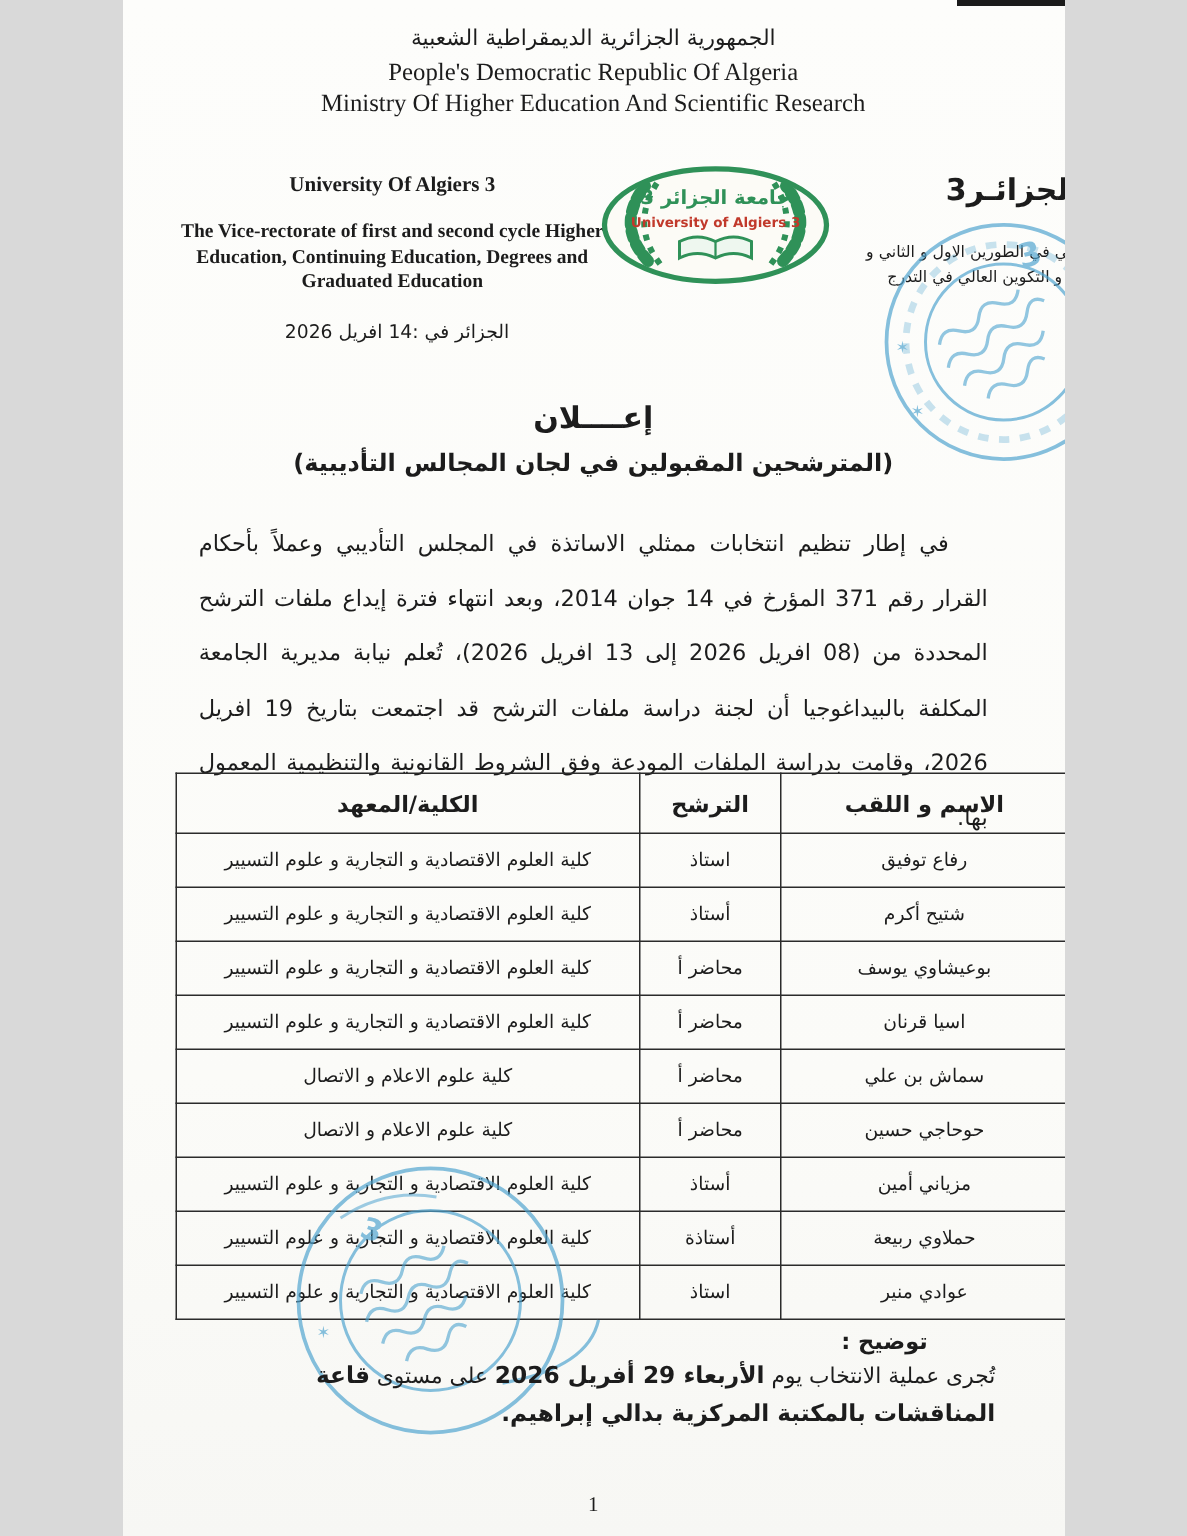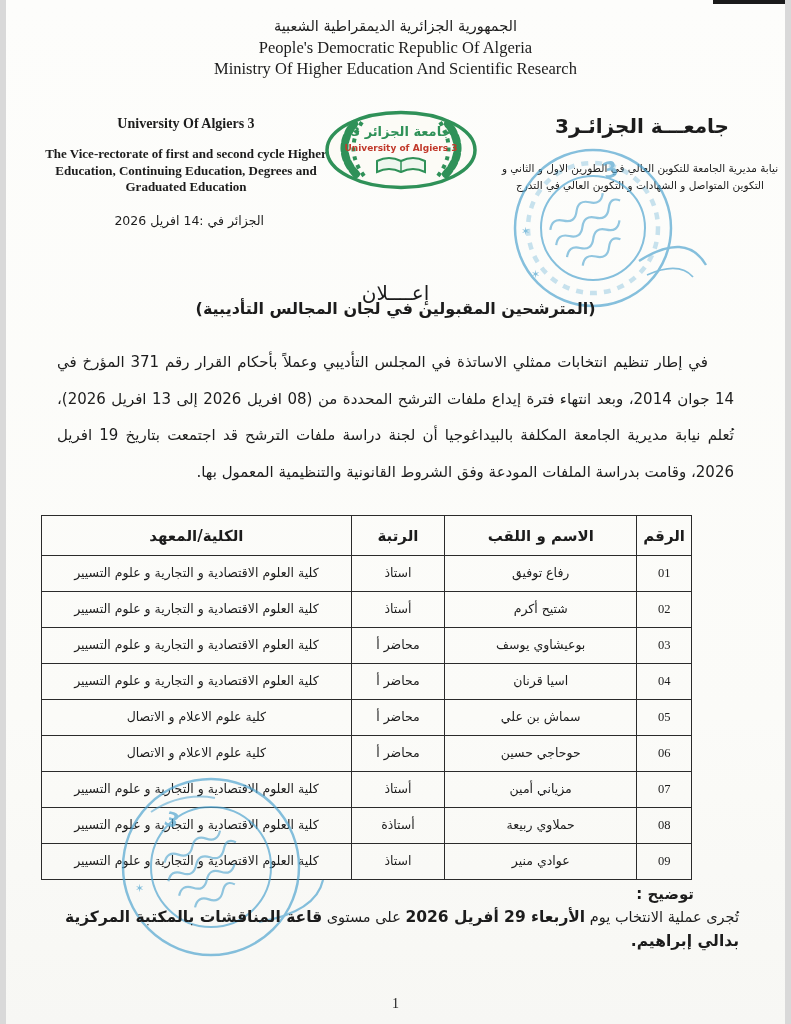--- a/index.html
+++ b/index.html
@@ -1,19 +1,19 @@
 <!DOCTYPE html>
 <html lang="ar"><head>
 <meta charset="utf-8">
 <style>
   * { box-sizing: border-box; }
   html,body { margin:0; padding:0; background:#d9d9d9; }
   .page {
     position: relative;
-    width: 779px; height: 1024px;
+    width: 628px; height: 1024px;
     margin: 0 auto;
     background: linear-gradient(180deg, #fdfdfb 0%, #fbfbf8 70%, #f7f7f4 100%);
     color: #1c1c1c;
     overflow: hidden;
     font-family: "Liberation Serif", "DejaVu Sans", serif;
   }
   .ar { font-family: "DejaVu Sans", sans-serif; }
   .en { font-family: "Liberation Serif", serif; }
 
   .scan-mark-tr { position:absolute; top:0; right:0; width:72px; height:4px; background:#1b1b1b; }
@@ -31,22 +31,22 @@
 
   .right-title { position:absolute; top:114px; left:492px; width:288px; text-align:center;
                  direction:rtl; font-weight:bold; font-size:20px; }
   .right-sub { position:absolute; top:160px; left:488px; width:292px; text-align:center;
                direction:rtl; font-size:10.5px; line-height:17px; }
 
   .stamp { position:absolute; opacity:.68; }
   .stamp-1 { top:143px; left:495px; width:215px; height:180px; }
   .stamp-2 { top:772px; left:105px; width:220px; height:195px; }
 
-  .ann-title { position:absolute; top:281px; left:0; width:100%; text-align:center;
-               direction:rtl; font-weight:normal; font-size:20px; }
+  .ann-title { position:absolute; top:266px; left:0; width:100%; text-align:center;
+               direction:rtl; font-weight:bold; font-size:20px; }
   .ann-subtitle { position:absolute; top:299px; left:0; width:100%; text-align:center;
                   direction:rtl; font-weight:bold; font-size:16px; }
 
   .body-text { position:absolute; top:334px; left:41px; right:41px; direction:rtl; }
   .body-text p { margin:10px; font-size:15px; line-height:36.5px; text-align:justify; }
   .body-text p.first { text-indent:26px; }
   .body-text p.intro { text-align:right; }
 
   table.cand { position:absolute; top:515px; left:35px; width:651px;
                border-collapse:collapse; direction:rtl; }
@@ -140,21 +140,21 @@
     <colgroup>
         <col class="w-num">
         <col class="w-name">
         <col class="w-rank">
         <col class="w-fac">
       </colgroup>
     <thead>
       <tr>
         <th>الرقم</th>
         <th>الاسم و اللقب</th>
-        <th>الرتبة</th>
+        <th>الترشح</th>
         <th>الكلية/المعهد</th>
       </tr>
     </thead>
     <tbody>
       <tr>
         <td class="c-num">01</td>
         <td>رفاع توفيق</td>
         <td>استاذ</td>
         <td>كلية العلوم الاقتصادية و التجارية و علوم التسيير</td>
       </tr>

